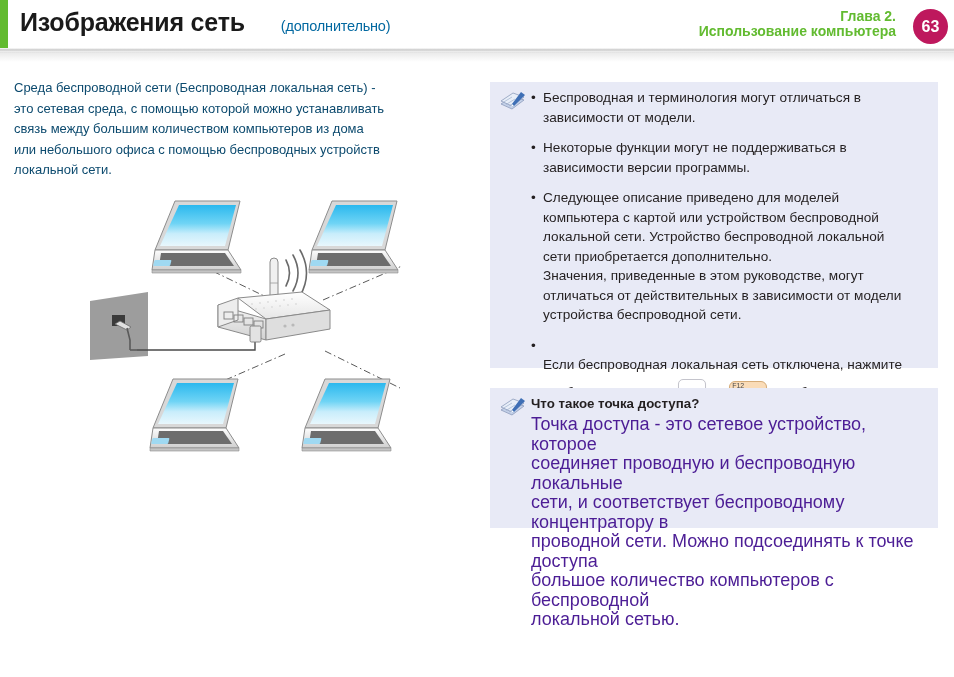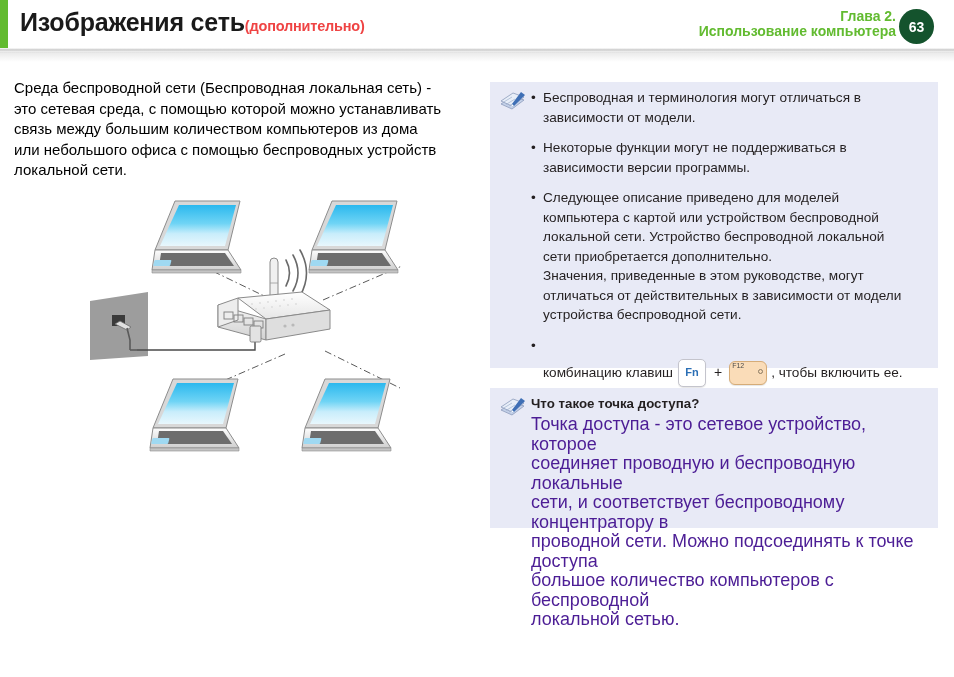--- a/index.html
+++ b/index.html
@@ -34,48 +34,49 @@
     left: 20px;
     top: 8px;
     font-size: 25px;
     font-weight: bold;
     color: #1a1a1a;
     letter-spacing: -0.2px;
     white-space: nowrap;
   }
   .header-title-sub {
     font-size: 14.5px;
-    font-weight: bold;
-    color: #ef4444;
+    font-weight: normal;
+    color: #0369a1;
     letter-spacing: -0.2px;
+    margin-left: 36px;
   }
   .header-chapter {
     position: absolute;
     right: 58px;
     top: 9px;
     text-align: right;
     line-height: 15px;
   }
   .header-chapter-line {
     font-size: 14px;
     font-weight: bold;
     color: #62bb30;
     white-space: nowrap;
     display: block;
   }
   .page-circle {
     position: absolute;
-    right: 20px;
+    right: 6px;
     top: 9px;
     width: 35px;
     height: 35px;
     border-radius: 50%;
-    background: #14532d;
+    background: #be185d;
     color: #ffffff;
-    font-size: 14px;
+    font-size: 16px;
     font-weight: bold;
     display: flex;
     align-items: center;
     justify-content: center;
   }
   .header-rule {
     position: absolute;
     left: 0;
     top: 48px;
     width: 954px;
@@ -92,23 +93,23 @@
   }
 
   
   .left-col {
     position: absolute;
     left: 14px;
     top: 78px;
     width: 450px;
   }
   .intro-text {
-    font-size: 15px;
+    font-size: 13px;
     line-height: 20.5px;
-    color: #000000;
+    color: #0c4a6e;
     white-space: pre-line;
   }
 
   
   .diagram {
     position: absolute;
     left: 80px;
     top: 188px;
     width: 400px;
     height: 280px;
@@ -421,20 +422,21 @@
 локальной сети. Устройство беспроводной локальной
 сети приобретается дополнительно.
 Значения, приведенные в этом руководстве, могут
 отличаться от действительных в зависимости от модели
 устройства беспроводной сети.</span>
     </div>
 
     <div class="note-bullet-row">
       <span class="note-bullet-dot">•</span>
       <span class="note-bullet-text">
+        <span>Если беспроводная локальная сеть отключена, нажмите</span>
         <span class="keycombo-line">
           <span>комбинацию клавиш</span>
           <span class="key-fn">Fn</span>
           <span class="key-plus">+</span>
           <span class="key-f12">
             <span class="key-f12-label">F12</span>
             <span class="key-f12-wifi">
               <svg width="18" height="12" viewBox="0 0 18 12" xmlns="http://www.w3.org/2000/svg">
                 <path d="M2 3 Q9 -1.2 16 3" stroke="#3d8fd0" stroke-width="1.5" fill="none" stroke-linecap="round"></path>
                 <path d="M4.4 5.8 Q9 3 13.6 5.8" stroke="#3d8fd0" stroke-width="1.5" fill="none" stroke-linecap="round"></path>

